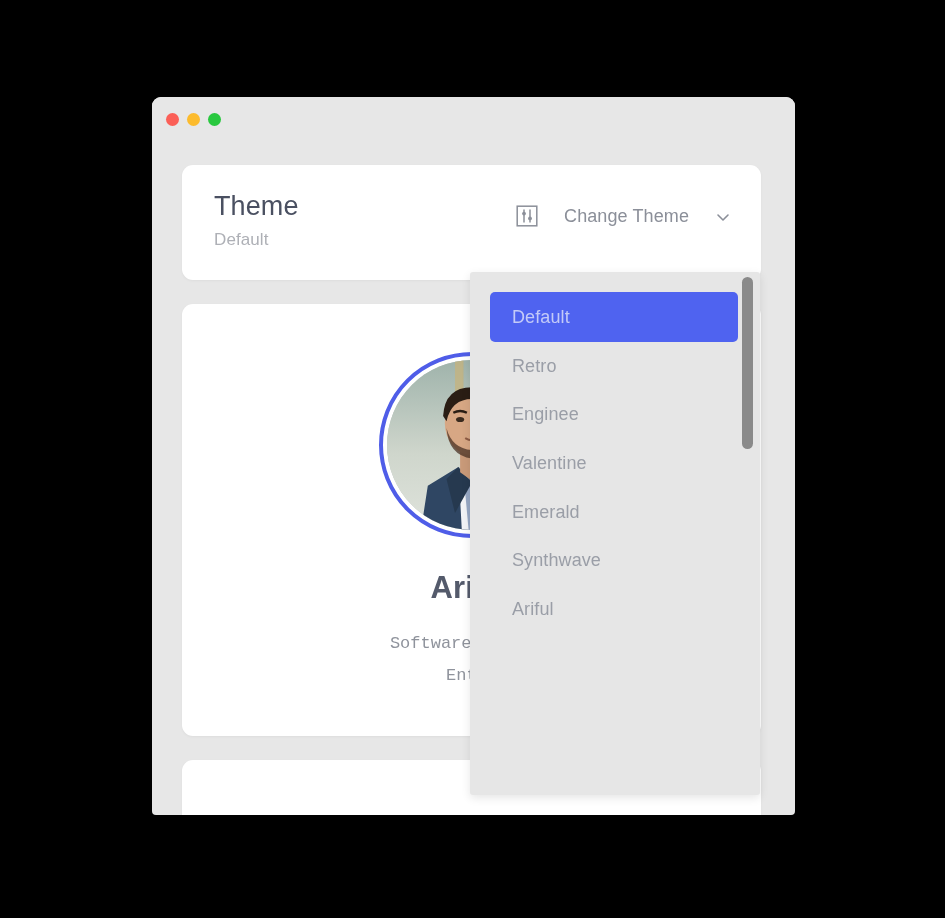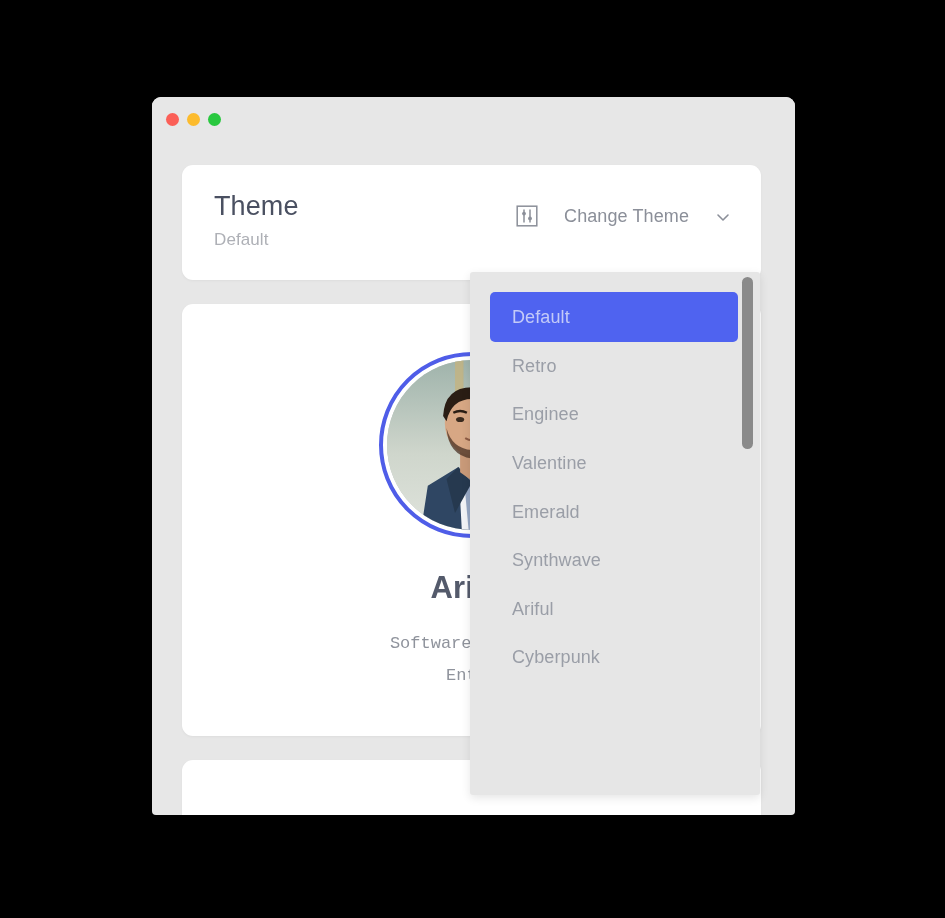--- a/index.html
+++ b/index.html
@@ -303,20 +303,19 @@
 
   <div class="dropdown">
     <div class="dropdown-list" id="dropdown-list">
         <div class="dd-item selected">Default</div>
         <div class="dd-item">Retro</div>
         <div class="dd-item">Enginee</div>
         <div class="dd-item">Valentine</div>
         <div class="dd-item">Emerald</div>
         <div class="dd-item">Synthwave</div>
         <div class="dd-item">Ariful</div>
-        <div class="dd-item">Cyberpunk</div>
       </div>
     <div class="dd-scrollbar-track">
       <div class="dd-scrollbar-thumb"></div>
     </div>
   </div>
 
 </div>
 
 </body></html>

